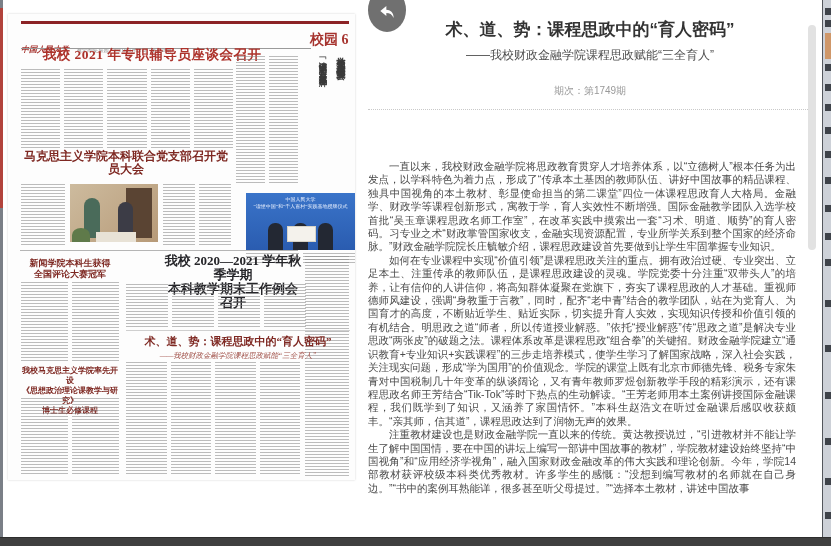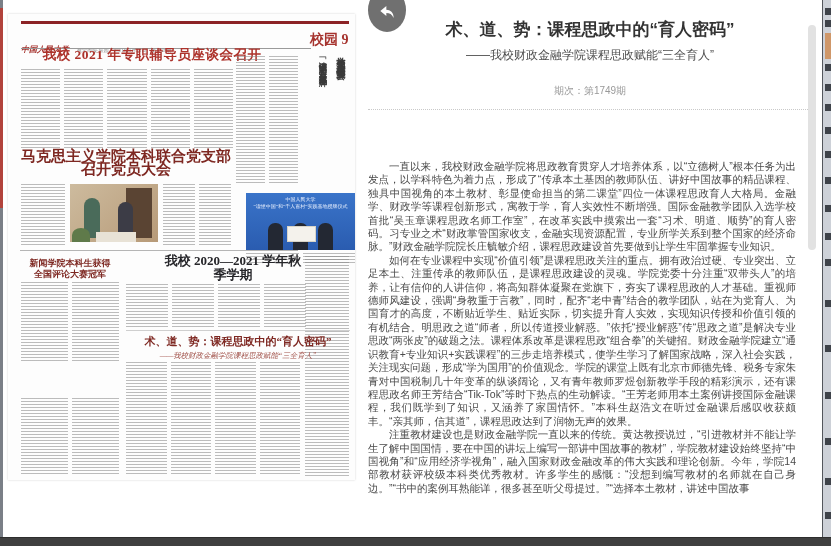--- a/index.html
+++ b/index.html
@@ -14,21 +14,21 @@
   .np .redline{position:absolute;top:7px;left:13px;width:328px;height:2.5px;background:#8c2326;}
   .np .masthead{position:absolute;top:24px;left:13px;white-space:nowrap;}
   .np .brand{color:#a6342f;font-weight:bold;font-style:italic;font-size:8px;}
   .np .dateline{color:#8a8a8a;font-size:5px;margin-left:4px;}
   .np .mast-rule{position:absolute;top:34px;left:13px;width:290px;height:1px;background:#9a9a9a;}
   .np .pagelabel{position:absolute;top:17px;left:302px;font-size:14px;font-weight:bold;color:#a6342f;}
   .h-red{color:#ad332c;font-weight:bold;text-align:center;}
   .h-maroon{color:#7e2822;font-weight:bold;text-align:center;}
   .h-black{color:#26262a;font-weight:bold;text-align:center;}
   .np .h1{position:absolute;top:32px;left:28px;width:232px;font-size:13.5px;letter-spacing:.5px;}
-  .np .h2{position:absolute;top:136px;left:13px;width:210px;font-size:15px;line-height:13px;}
+  .np .h2{position:absolute;top:136px;left:13px;width:210px;font-size:12px;line-height:13px;}
   .np .h3{position:absolute;top:244px;left:13px;width:98px;font-size:9px;line-height:11px;}
   .np .h4{position:absolute;top:240px;left:156px;width:138px;font-size:13px;line-height:14px;}
   .np .h5{position:absolute;top:352px;left:13px;width:98px;font-size:8px;line-height:10px;}
   .np .hv{position:absolute;writing-mode:vertical-rl;text-orientation:upright;
           font-weight:bold;color:#3a3a3a;letter-spacing:1px;}
   .np .hv1{left:326px;top:36px;height:152px;font-size:9px;}
   .np .hv2{left:308px;top:40px;height:160px;font-size:8px;}
   .np .feat-box{position:absolute;top:316px;left:118px;width:224px;border-top:1px solid #cfcfcf;}
   .np .hfeat{padding-top:3px;font-size:11px;}
   .np .hfeat-sub{font-size:7.5px;font-style:italic;color:#a2534b;text-align:center;margin-top:2px;}
@@ -81,21 +81,21 @@
     <div class="red"></div>
   </div>
 
 <div class="np">
   <div class="redline"></div>
   <div class="masthead">
     <span class="brand">中国人民大学</span>
     <span class="dateline">教学周报·校园　2021年1月25日　第1749期</span>
   </div>
   <div class="mast-rule"></div>
-  <div class="pagelabel">校园 9</div>
+  <div class="pagelabel">校园 6</div>
 
   <div class="h1 h-red">我校 2021 年专职辅导员座谈会召开</div>
   <div class="cols" style="top:55px;left:13px;width:212px;height:80px;">
       <i></i>
       <i></i>
       <i></i>
       <i></i>
       <i></i>
     </div>
   <div class="cols" style="top:42px;left:228px;width:62px;height:128px;">
@@ -146,20 +146,21 @@
     <div>新闻学院本科生获得</div>
     <div>全国评论大赛冠军</div>
   </div>
   <div class="cols" style="top:268px;left:13px;width:98px;height:80px;">
       <i></i>
       <i></i>
     </div>
 
   <div class="h4 h-black">
     <div>我校 2020—2021 学年秋季学期</div>
+    <div>本科教学期末工作例会召开</div>
   </div>
   <div class="cols" style="top:270px;left:118px;width:180px;height:44px;">
       <i></i>
       <i></i>
       <i></i>
       <i></i>
     </div>
   <div class="cols" style="top:242px;left:297px;width:44px;height:220px;">
       <i></i>
     </div>
@@ -168,20 +169,25 @@
     <div class="hfeat h-maroon">术、道、势：课程思政中的“育人密码”</div>
     <div class="hfeat-sub">——我校财政金融学院课程思政赋能“三全育人”</div>
   </div>
   <div class="cols" style="top:348px;left:118px;width:174px;height:114px;">
       <i></i>
       <i></i>
       <i></i>
       <i></i>
     </div>
 
+  <div class="h5 h-maroon">
+    <div>我校马克思主义学院率先开设</div>
+    <div>《思想政治理论课教学与研究》</div>
+    <div>博士生必修课程</div>
+  </div>
   <div class="cols" style="top:384px;left:13px;width:98px;height:78px;">
       <i></i>
       <i></i>
     </div>
 </div>
 
 <div class="panel">
   <div class="back-btn">
     <span>
       <svg width="16" height="14" viewBox="0 0 24 20">

